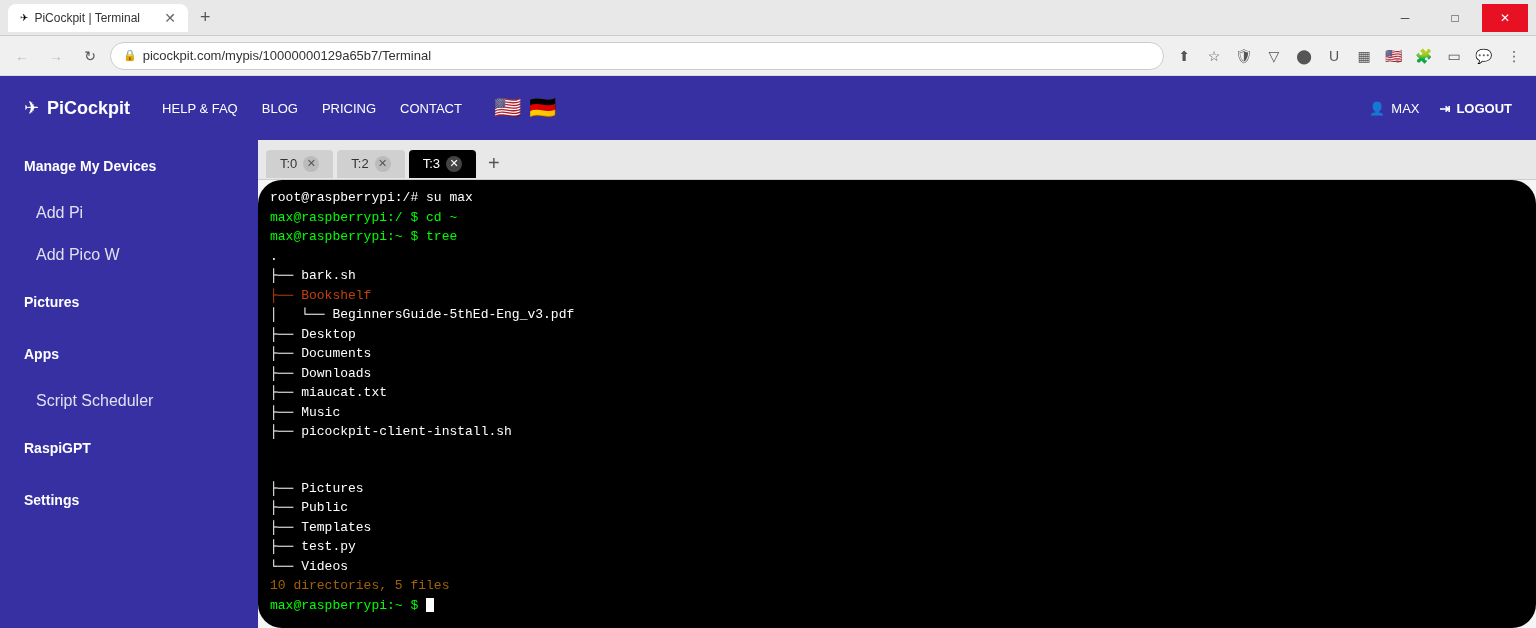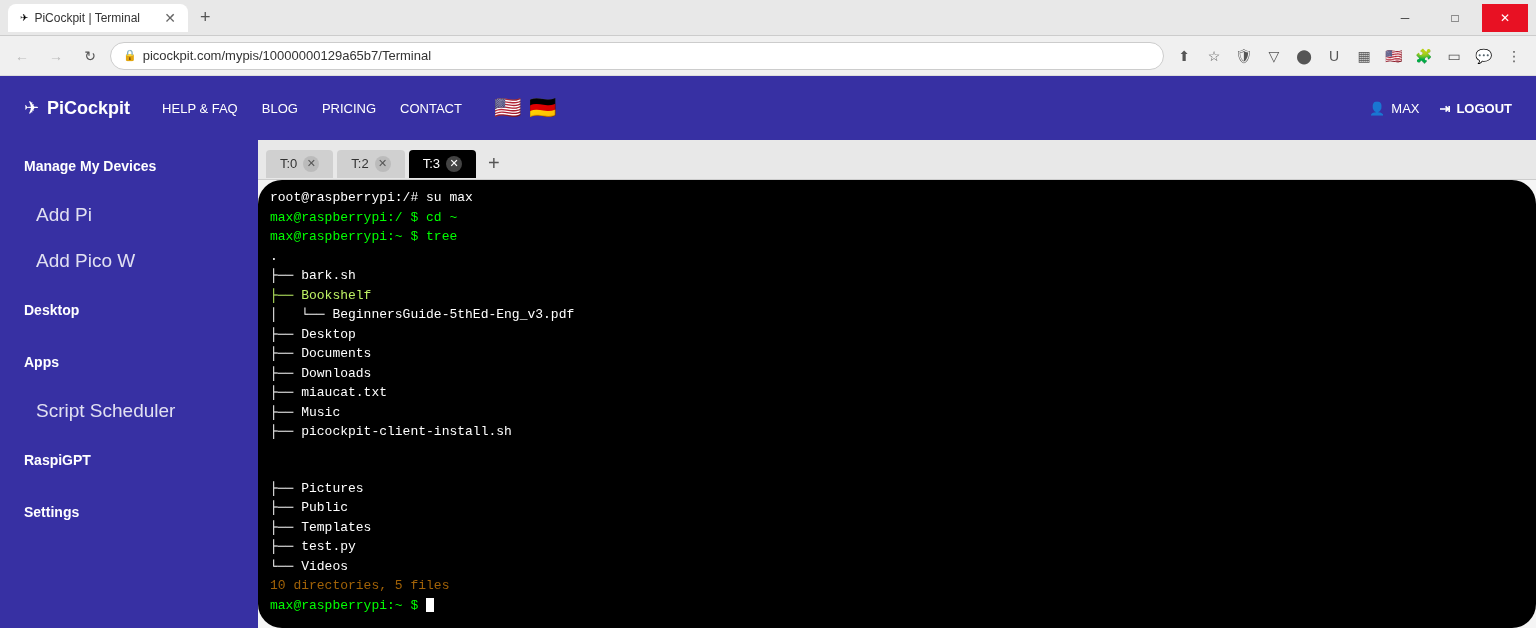--- a/index.html
+++ b/index.html
@@ -205,21 +205,21 @@
     .sidebar-item {
       padding: 18px 24px;
       font-size: 14px;
       font-weight: 600;
       cursor: pointer;
       color: white;
       border-bottom: none;
     }
     .sidebar-sub-item {
       padding: 12px 36px;
-      font-size: 19px;
+      font-size: 16px;
       cursor: pointer;
       color: rgba(255,255,255,0.85);
     }
 
     
     .content-area {
       flex: 1;
       background: #f5f5f5;
       display: flex;
       flex-direction: column;
@@ -383,21 +383,21 @@
       <div class="sidebar-item">
         <span>Manage My Devices</span>
       </div>
       <div class="sidebar-sub-item">
         <span>Add Pi</span>
       </div>
       <div class="sidebar-sub-item">
         <span>Add Pico W</span>
       </div>
       <div class="sidebar-item">
-        <span>Desktop</span>
+        <span>Pictures</span>
       </div>
       <div class="sidebar-item">
         <span>Apps</span>
       </div>
       <div class="sidebar-sub-item">
         <span>Script Scheduler</span>
       </div>
       <div class="sidebar-item">
         <span>RaspiGPT</span>
       </div>
@@ -423,21 +423,21 @@
         </div>
         <button class="term-tab-new">+</button>
       </div>
 
       <div class="terminal" id="terminal-output">
       <div class="terminal-line" style="color: rgb(255, 255, 255);">root@raspberrypi:/# su max</div>
           <div class="terminal-line" style="color: rgb(0, 255, 0);">max@raspberrypi:/ $ cd ~</div>
           <div class="terminal-line" style="color: rgb(0, 255, 0);">max@raspberrypi:~ $ tree</div>
           <div class="terminal-line" style="color: rgb(255, 255, 255);">.</div>
           <div class="terminal-line" style="color: rgb(255, 255, 255);">├── bark.sh</div>
-          <div class="terminal-line" style="color: #bef264;">├── Bookshelf</div>
+          <div class="terminal-line" style="color: #c2410c;">├── Bookshelf</div>
           <div class="terminal-line" style="color: rgb(255, 255, 255);">│   └── BeginnersGuide-5thEd-Eng_v3.pdf</div>
           <div class="terminal-line" style="color: rgb(255, 255, 255);">├── Desktop</div>
           <div class="terminal-line" style="color: rgb(255, 255, 255);">├── Documents</div>
           <div class="terminal-line" style="color: rgb(255, 255, 255);">├── Downloads</div>
           <div class="terminal-line" style="color: rgb(255, 255, 255);">├── miaucat.txt</div>
           <div class="terminal-line" style="color: rgb(255, 255, 255);">├── Music</div>
           <div class="terminal-line" style="color: rgb(255, 255, 255);">├── picockpit-client-install.sh</div>
           <div class="terminal-line" style="color: rgb(255, 255, 255); margin-top: 37px;">├── Pictures</div>
           <div class="terminal-line" style="color: rgb(255, 255, 255);">├── Public</div>
           <div class="terminal-line" style="color: rgb(255, 255, 255);">├── Templates</div>

